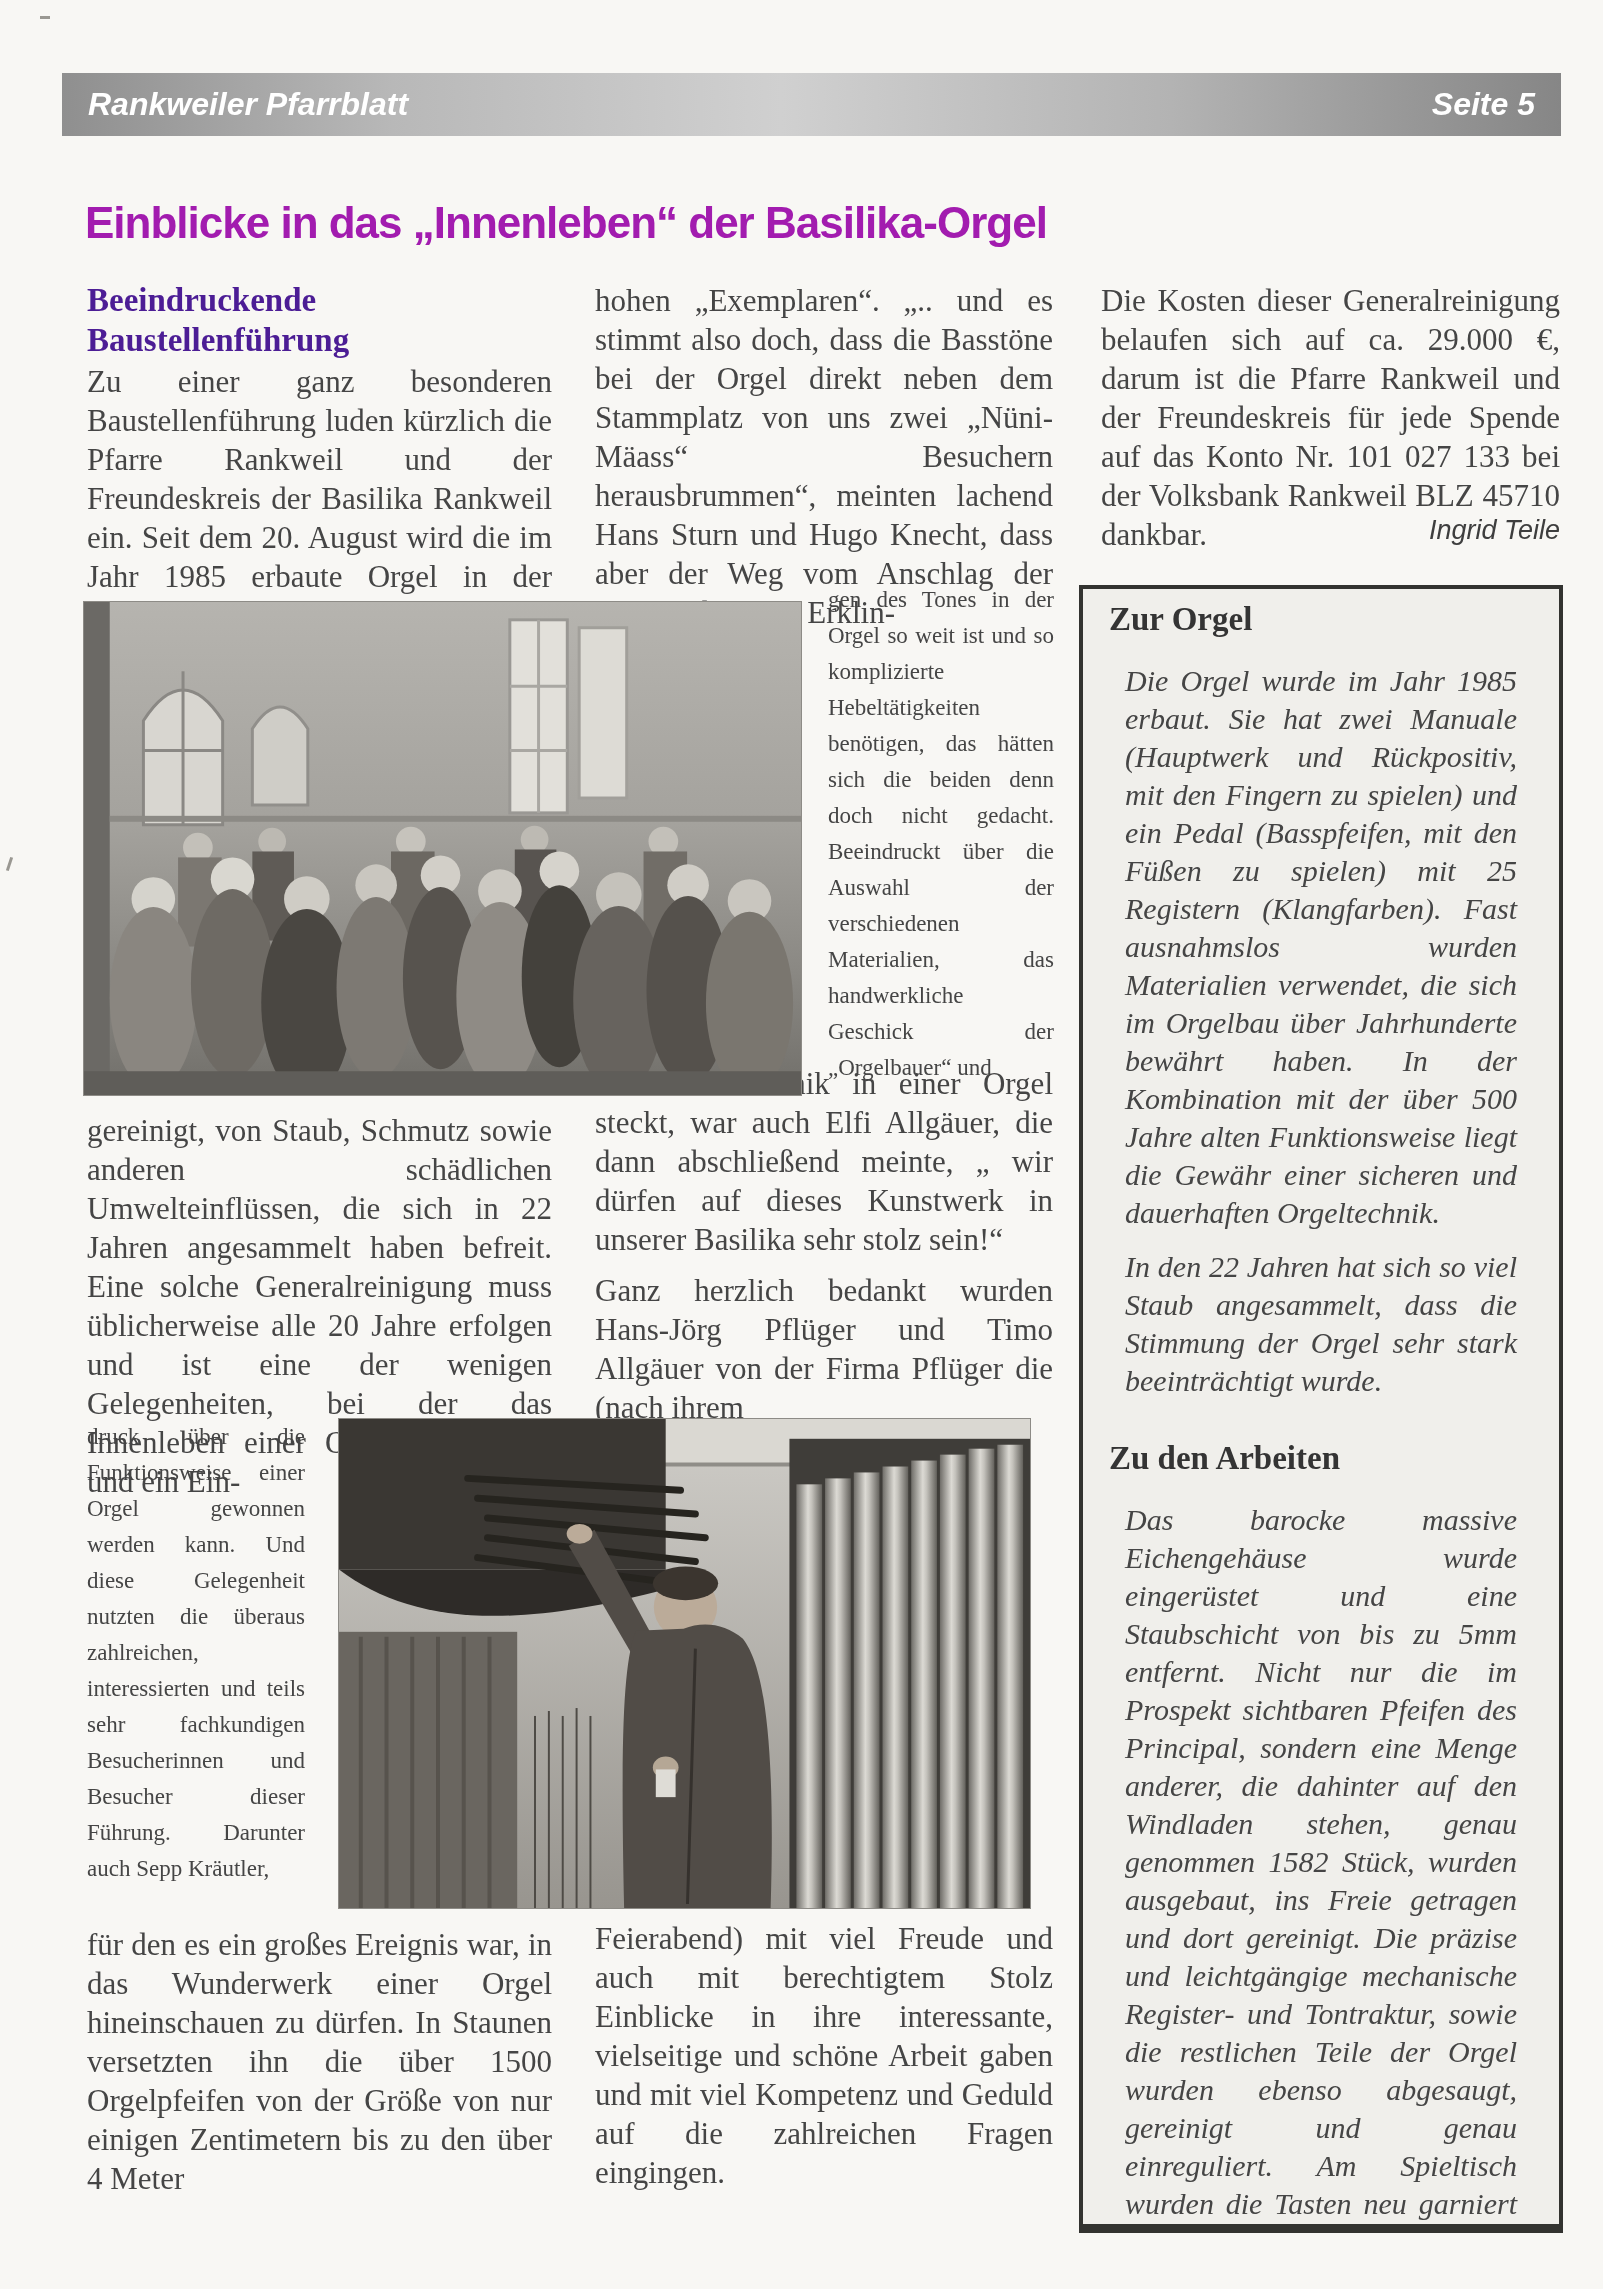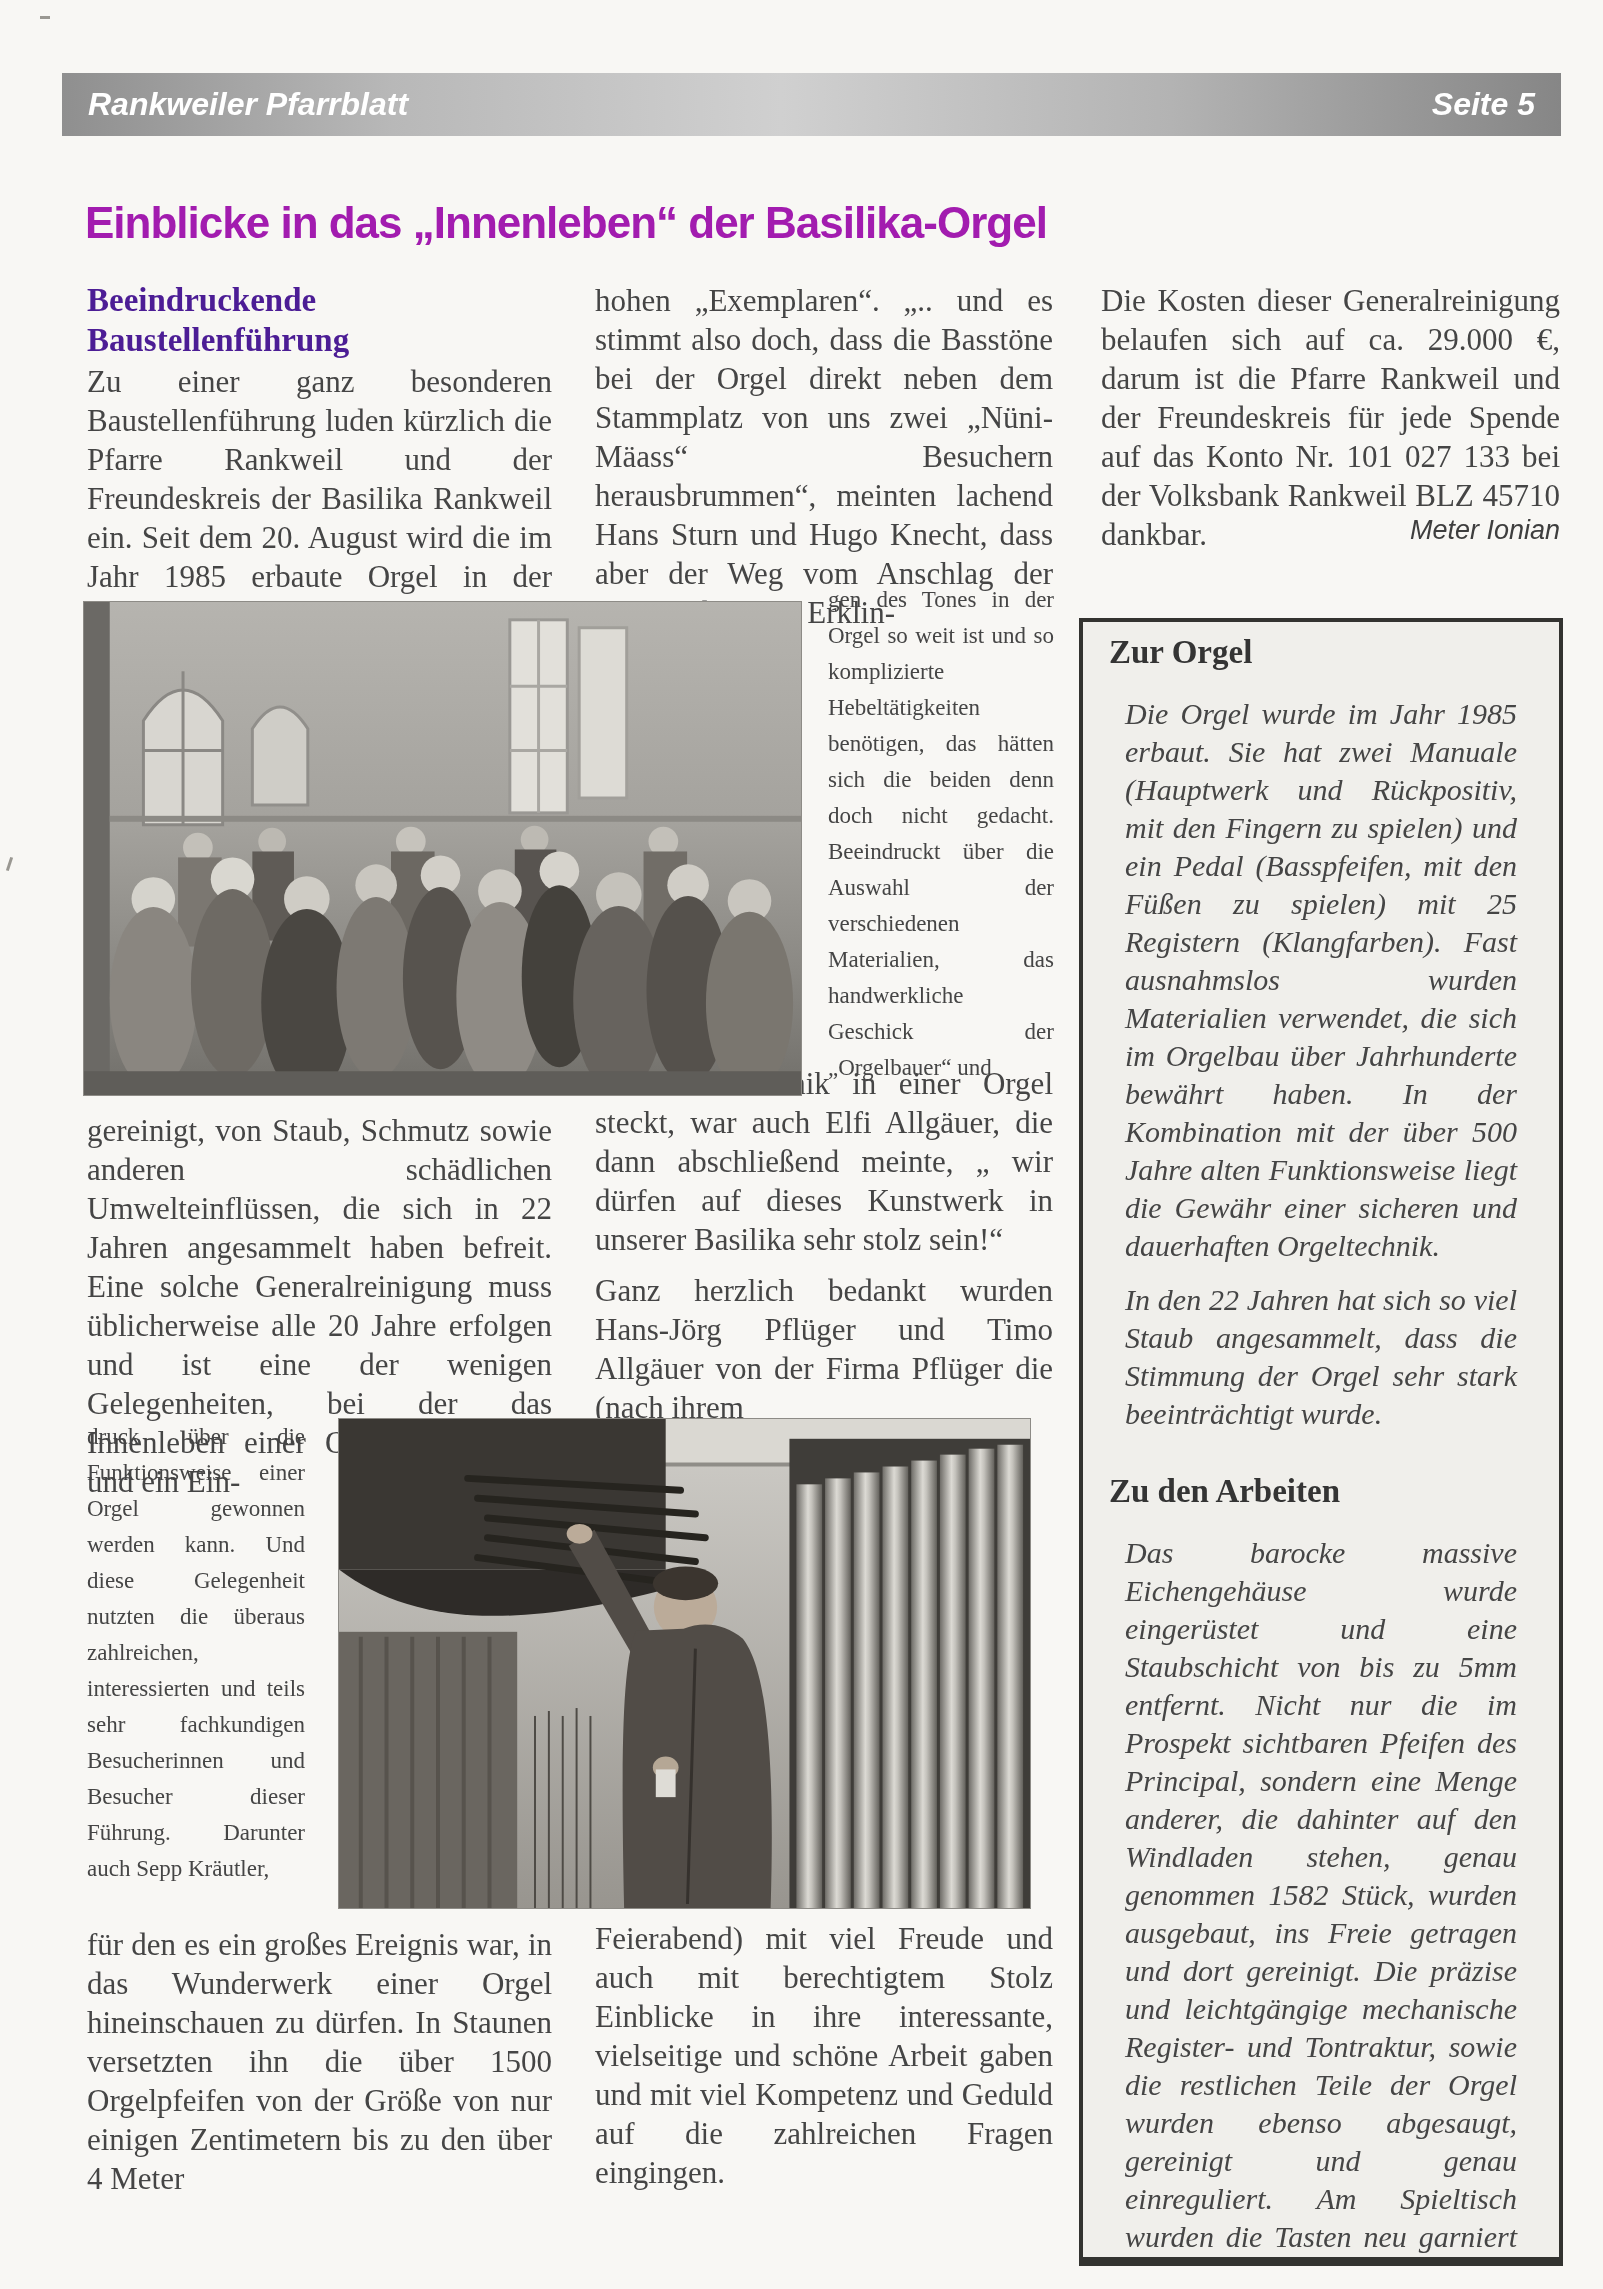--- a/index.html
+++ b/index.html
@@ -50,21 +50,21 @@
 
   <div class="abs body-text" style="left:595px;top:281px;width:458px;">hohen „Exemplaren“. „.. und es stimmt also doch, dass die Basstöne bei der Orgel direkt neben dem Stammplatz von uns zwei „Nüni-Mäass“ Besuchern herausbrummen“, meinten lachend Hans Sturn und Hugo Knecht, dass aber der Weg vom Anschlag der Tastatur bis zum Erklin-</div>
   <div class="abs narrow-text" style="left:828px;top:582px;width:226px;">gen des Tones in der Orgel so weit ist und so komplizierte Hebeltätigkeiten benötigen, das hätten sich die beiden denn doch nicht gedacht. Beeindruckt über die Auswahl der verschiedenen Materialien, das handwerkliche Geschick der „Orgelbauer“ und</div>
   <div class="abs" style="left:595px;top:1064px;width:458px;">
     <div class="body-text" style="margin-bottom:12px;">wie viel Technik in einer Orgel steckt, war auch Elfi Allgäuer, die dann abschließend meinte, „ wir dürfen auf dieses Kunstwerk in unserer Basilika sehr stolz sein!“</div>
     <div class="body-text">Ganz herzlich bedankt wurden Hans-Jörg Pflüger und Timo Allgäuer von der Firma Pflüger die (nach ihrem</div>
   </div>
   <div class="abs body-text" style="left:595px;top:1919px;width:458px;">Feierabend) mit viel Freude und auch mit berechtigtem Stolz Einblicke in ihre interessante, vielseitige und schöne Arbeit gaben und mit viel Kompetenz und Geduld auf die zahlreichen Fragen eingingen.</div>
 
   <div class="abs body-text" style="left:1101px;top:281px;width:459px;">Die Kosten dieser Generalreinigung belaufen sich auf ca. 29.000 €, darum ist die Pfarre Rankweil und der Freundeskreis für jede Spende auf das Konto Nr. 101 027 133 bei der Volksbank Rankweil BLZ 45710 dankbar.</div>
-  <div class="abs byline" style="left:1101px;top:515px;width:459px;">Meter Ionian</div>
+  <div class="abs byline" style="left:1101px;top:515px;width:459px;">Ingrid Teile</div>
 
   <div class="abs photo" style="left:84px;top:602px;width:717px;height:493px;">
     <svg viewBox="0 0 724 498" preserveAspectRatio="none">
       <defs>
         <linearGradient id="p1bg" x1="0" y1="0" x2="0" y2="1">
           <stop offset="0" stop-color="#b6b4af"></stop>
             <stop offset="0.45" stop-color="#a4a29d"></stop>
           <stop offset="0.75" stop-color="#8a8883"></stop>
             <stop offset="1" stop-color="#716f6a"></stop>
         </linearGradient>
@@ -178,21 +178,21 @@
       <ellipse cx="243" cy="116" rx="13" ry="10" fill="#bbab99"></ellipse>
       <circle cx="350" cy="190" r="32" fill="#bbab99"></circle>
       <ellipse cx="350" cy="166" rx="33" ry="17" fill="#3b352f"></ellipse>
       <path d="M300 214 C288 244 284 310 288 494 L436 494 C441 330 430 250 408 222 C390 207 368 204 348 212 Z" fill="#514c47"></path>
       <line x1="360" y1="232" x2="352" y2="490" stroke="#35312d" stroke-width="3"></line>
       <ellipse cx="330" cy="352" rx="13" ry="11" fill="#b5a795"></ellipse>
       <rect x="320" y="354" width="20" height="28" fill="#dedcd6"></rect>
     </svg>
   </div>
 
-  <div class="abs sidebar-box" style="left:1079px;top:618px;width:484px;height:1648px;">
+  <div class="abs sidebar-box" style="left:1079px;top:585px;width:484px;height:1648px;">
     <div class="sb-h">Zur Orgel</div>
     <p>Die Orgel wurde im Jahr 1985 erbaut. Sie hat zwei Manuale (Hauptwerk und Rückpositiv, mit den Fingern zu spielen) und ein Pedal (Basspfeifen, mit den Füßen zu spielen) mit 25 Registern (Klangfarben). Fast ausnahmslos wurden Materialien verwendet, die sich im Orgelbau über Jahrhunderte bewährt haben. In der Kombination mit der über 500 Jahre alten Funktionsweise liegt die Gewähr einer sicheren und dauerhaften Orgeltechnik.</p>
     <p>In den 22 Jahren hat sich so viel Staub angesammelt, dass die Stimmung der Orgel sehr stark beeinträchtigt wurde.</p>
     <div class="sb-h sb-h2">Zu den Arbeiten</div>
     <p>Das barocke massive Eichengehäuse wurde eingerüstet und eine Staubschicht von bis zu 5mm entfernt. Nicht nur die im Prospekt sichtbaren Pfeifen des Principal, sondern eine Menge anderer, die dahinter auf den Windladen stehen, genau genommen 1582 Stück, wurden ausgebaut, ins Freie getragen und dort gereinigt. Die präzise und leichtgängige mechanische Register- und Tontraktur, sowie die restlichen Teile der Orgel wurden ebenso abgesaugt, gereinigt und genau einreguliert. Am Spieltisch wurden die Tasten neu garniert und eingestellt. Dann wurden die Orgelpfeifen Register für Register wieder eingebaut, jede einzelne Pfeife in ihrer Klangfarbe und Tonhöhe dem Raum wieder angepasst. Für diese genannten Durchführungen benötigten wir über 500 Arbeitsstunden.</p>
   </div>
 
   <div class="speck" style="left:8px;top:857px;width:3px;height:14px;transform:rotate(18deg);"></div>
   <div class="speck" style="left:40px;top:16px;width:10px;height:3px;"></div>
 

